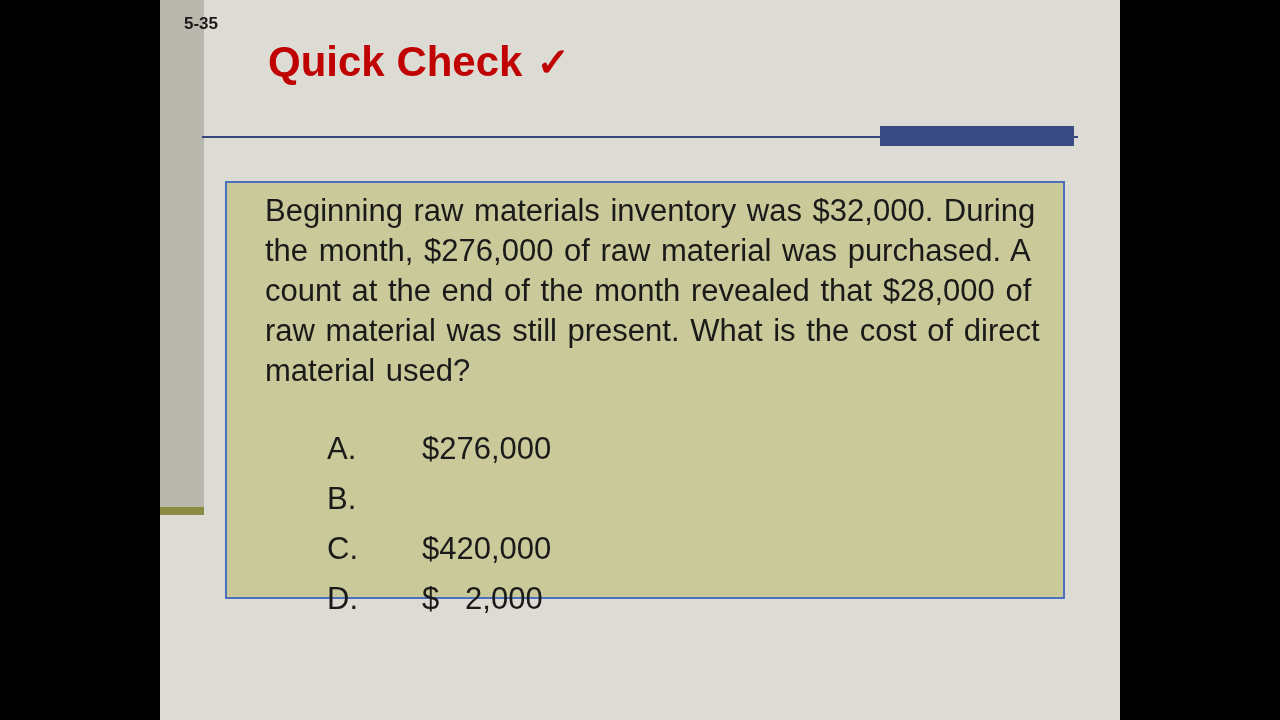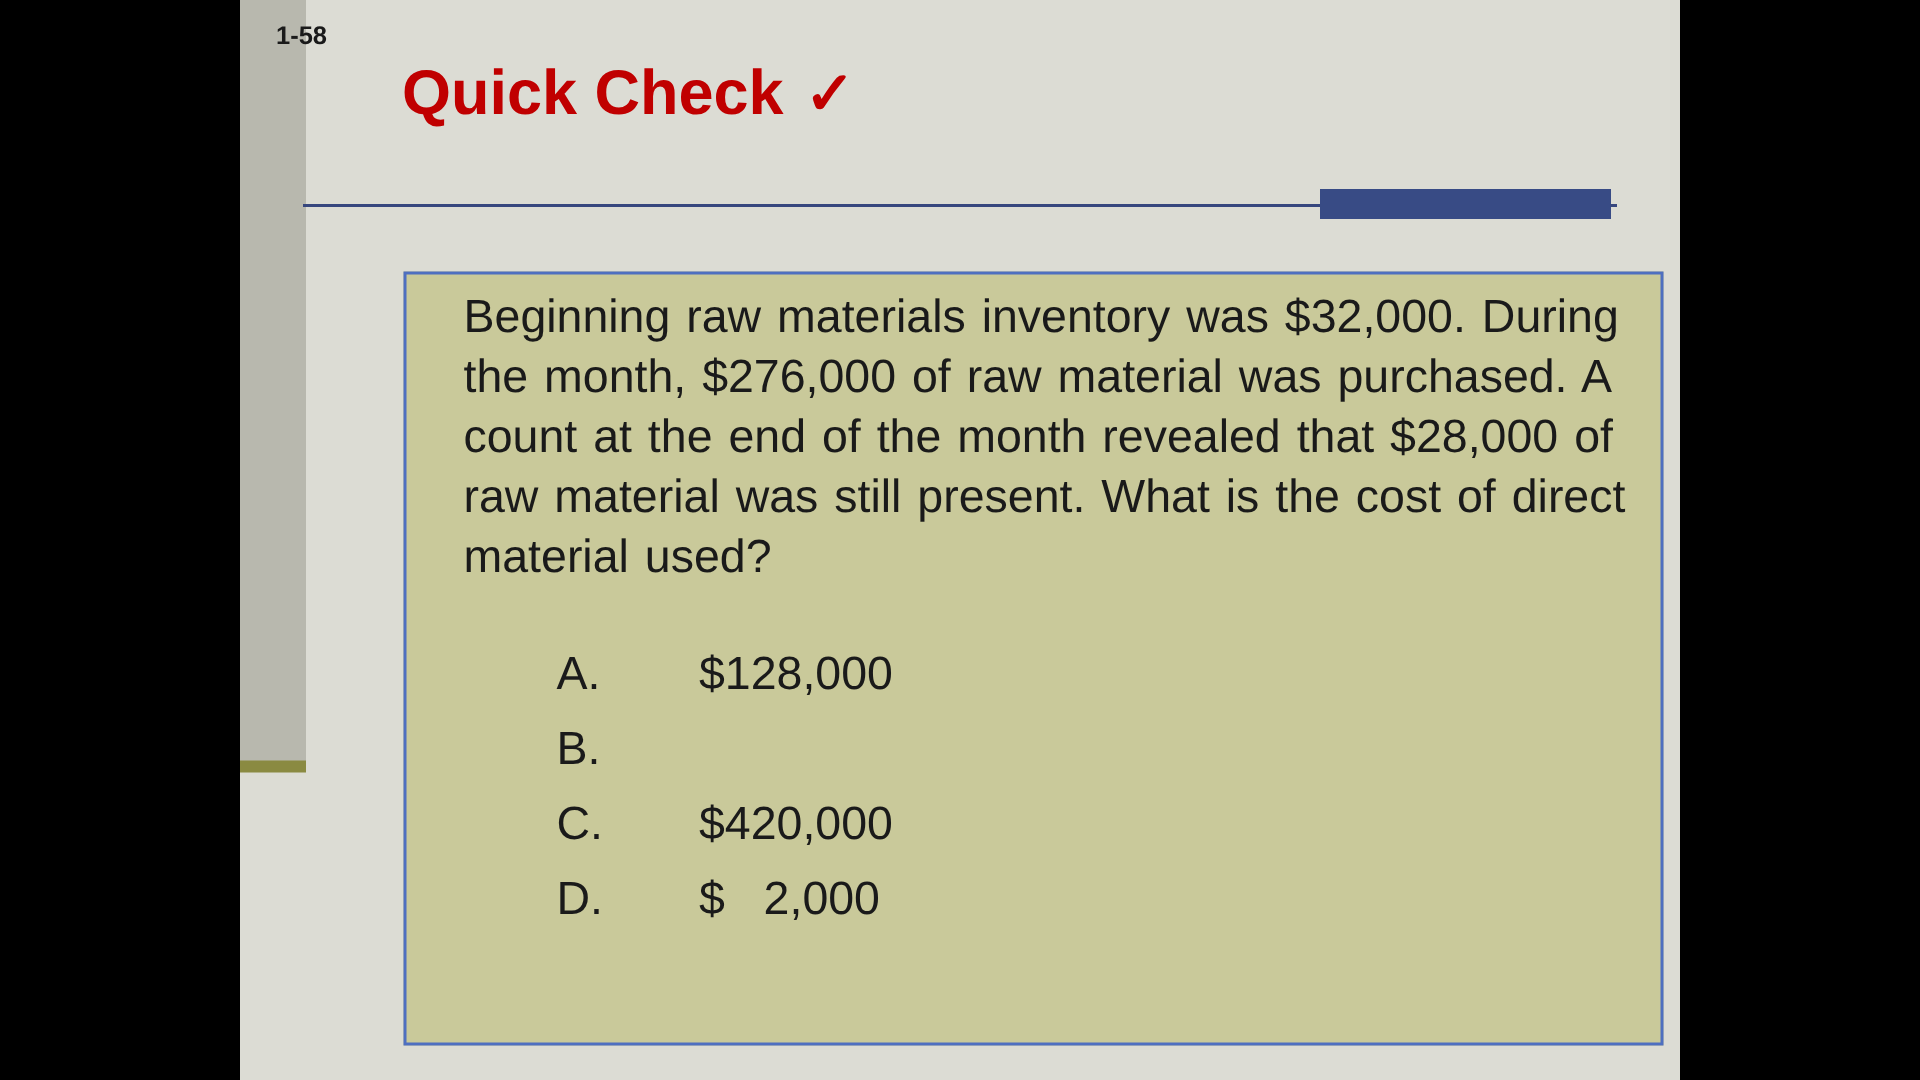--- a/index.html
+++ b/index.html
@@ -94,25 +94,24 @@
     width: 194px;
     height: 20px;
     background: #384b85;
   }
 
   .qbox {
     position: absolute;
     left: 65px;
     top: 181px;
     width: 840px;
-    height: 516px;
+    height: 418px;
     box-sizing: border-box;
     border: 2px solid #4e6fc0;
     background: #c9c99a;
-    margin-left: 44px;
   }
 
   .qtext {
     position: absolute;
     left: 38px;
     top: 8px;
     width: 790px;
     font-size: 31px;
     line-height: 40px;
     color: #1a1a1a;
@@ -142,36 +141,36 @@
 </style>
 </head>
 <body>
 
 <div class="slide-stage">
   <div class="slide">
 
     <div class="left-band"></div>
     <div class="left-band-accent"></div>
 
-    <div class="slide-number">1-58</div>
+    <div class="slide-number">5-35</div>
 
     <div class="title">
       <span>Quick Check</span><span class="check">✓</span>
     </div>
 
     <div class="rule"></div>
     <div class="rule-block"></div>
 
     <div class="qbox">
       <div class="qtext">Beginning raw materials inventory was $32,000.  During the month, $276,000 of raw material was purchased.  A count at the end of the month revealed that $28,000 of raw material was still present.  What is the cost of direct material used?</div>
 
       <div class="choices">
         <div class="choice">
           <span class="letter">A.</span>
-          <span class="value">$128,000</span>
+          <span class="value">$276,000</span>
         </div>
         <div class="choice">
           <span class="letter">B.</span>
         </div>
         <div class="choice">
           <span class="letter">C.</span>
           <span class="value">$420,000</span>
         </div>
         <div class="choice">
           <span class="letter">D.</span>

